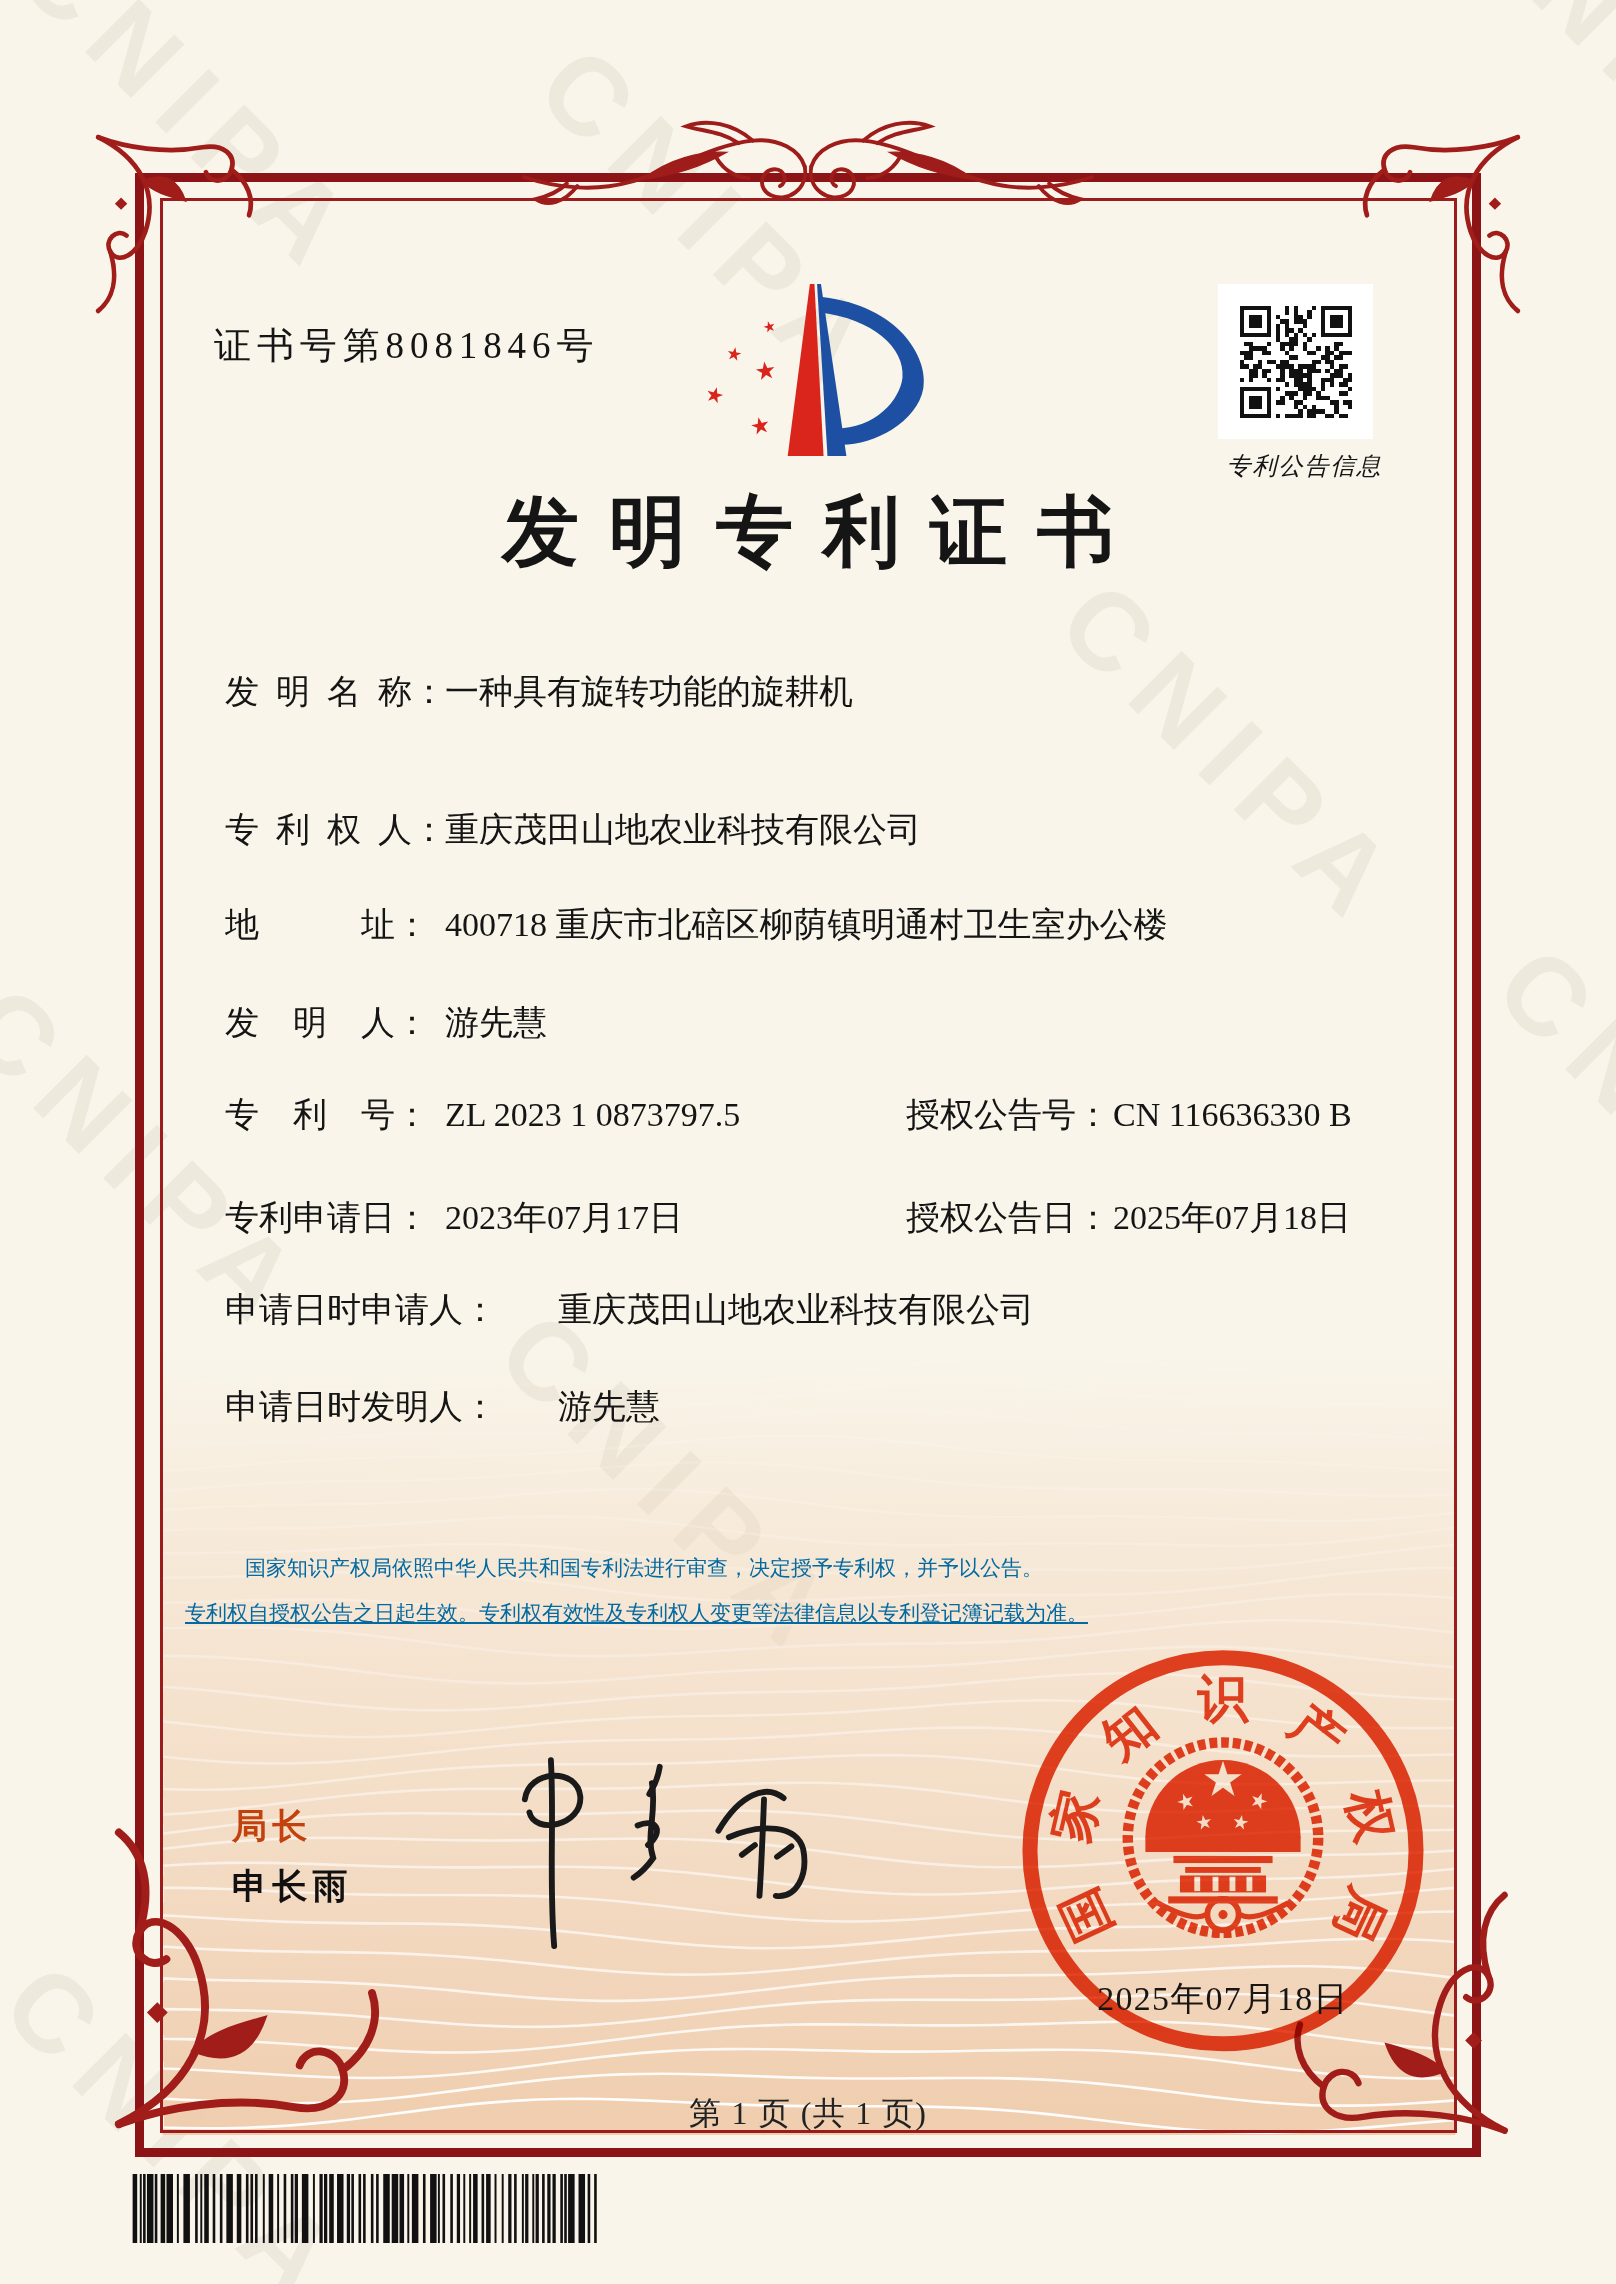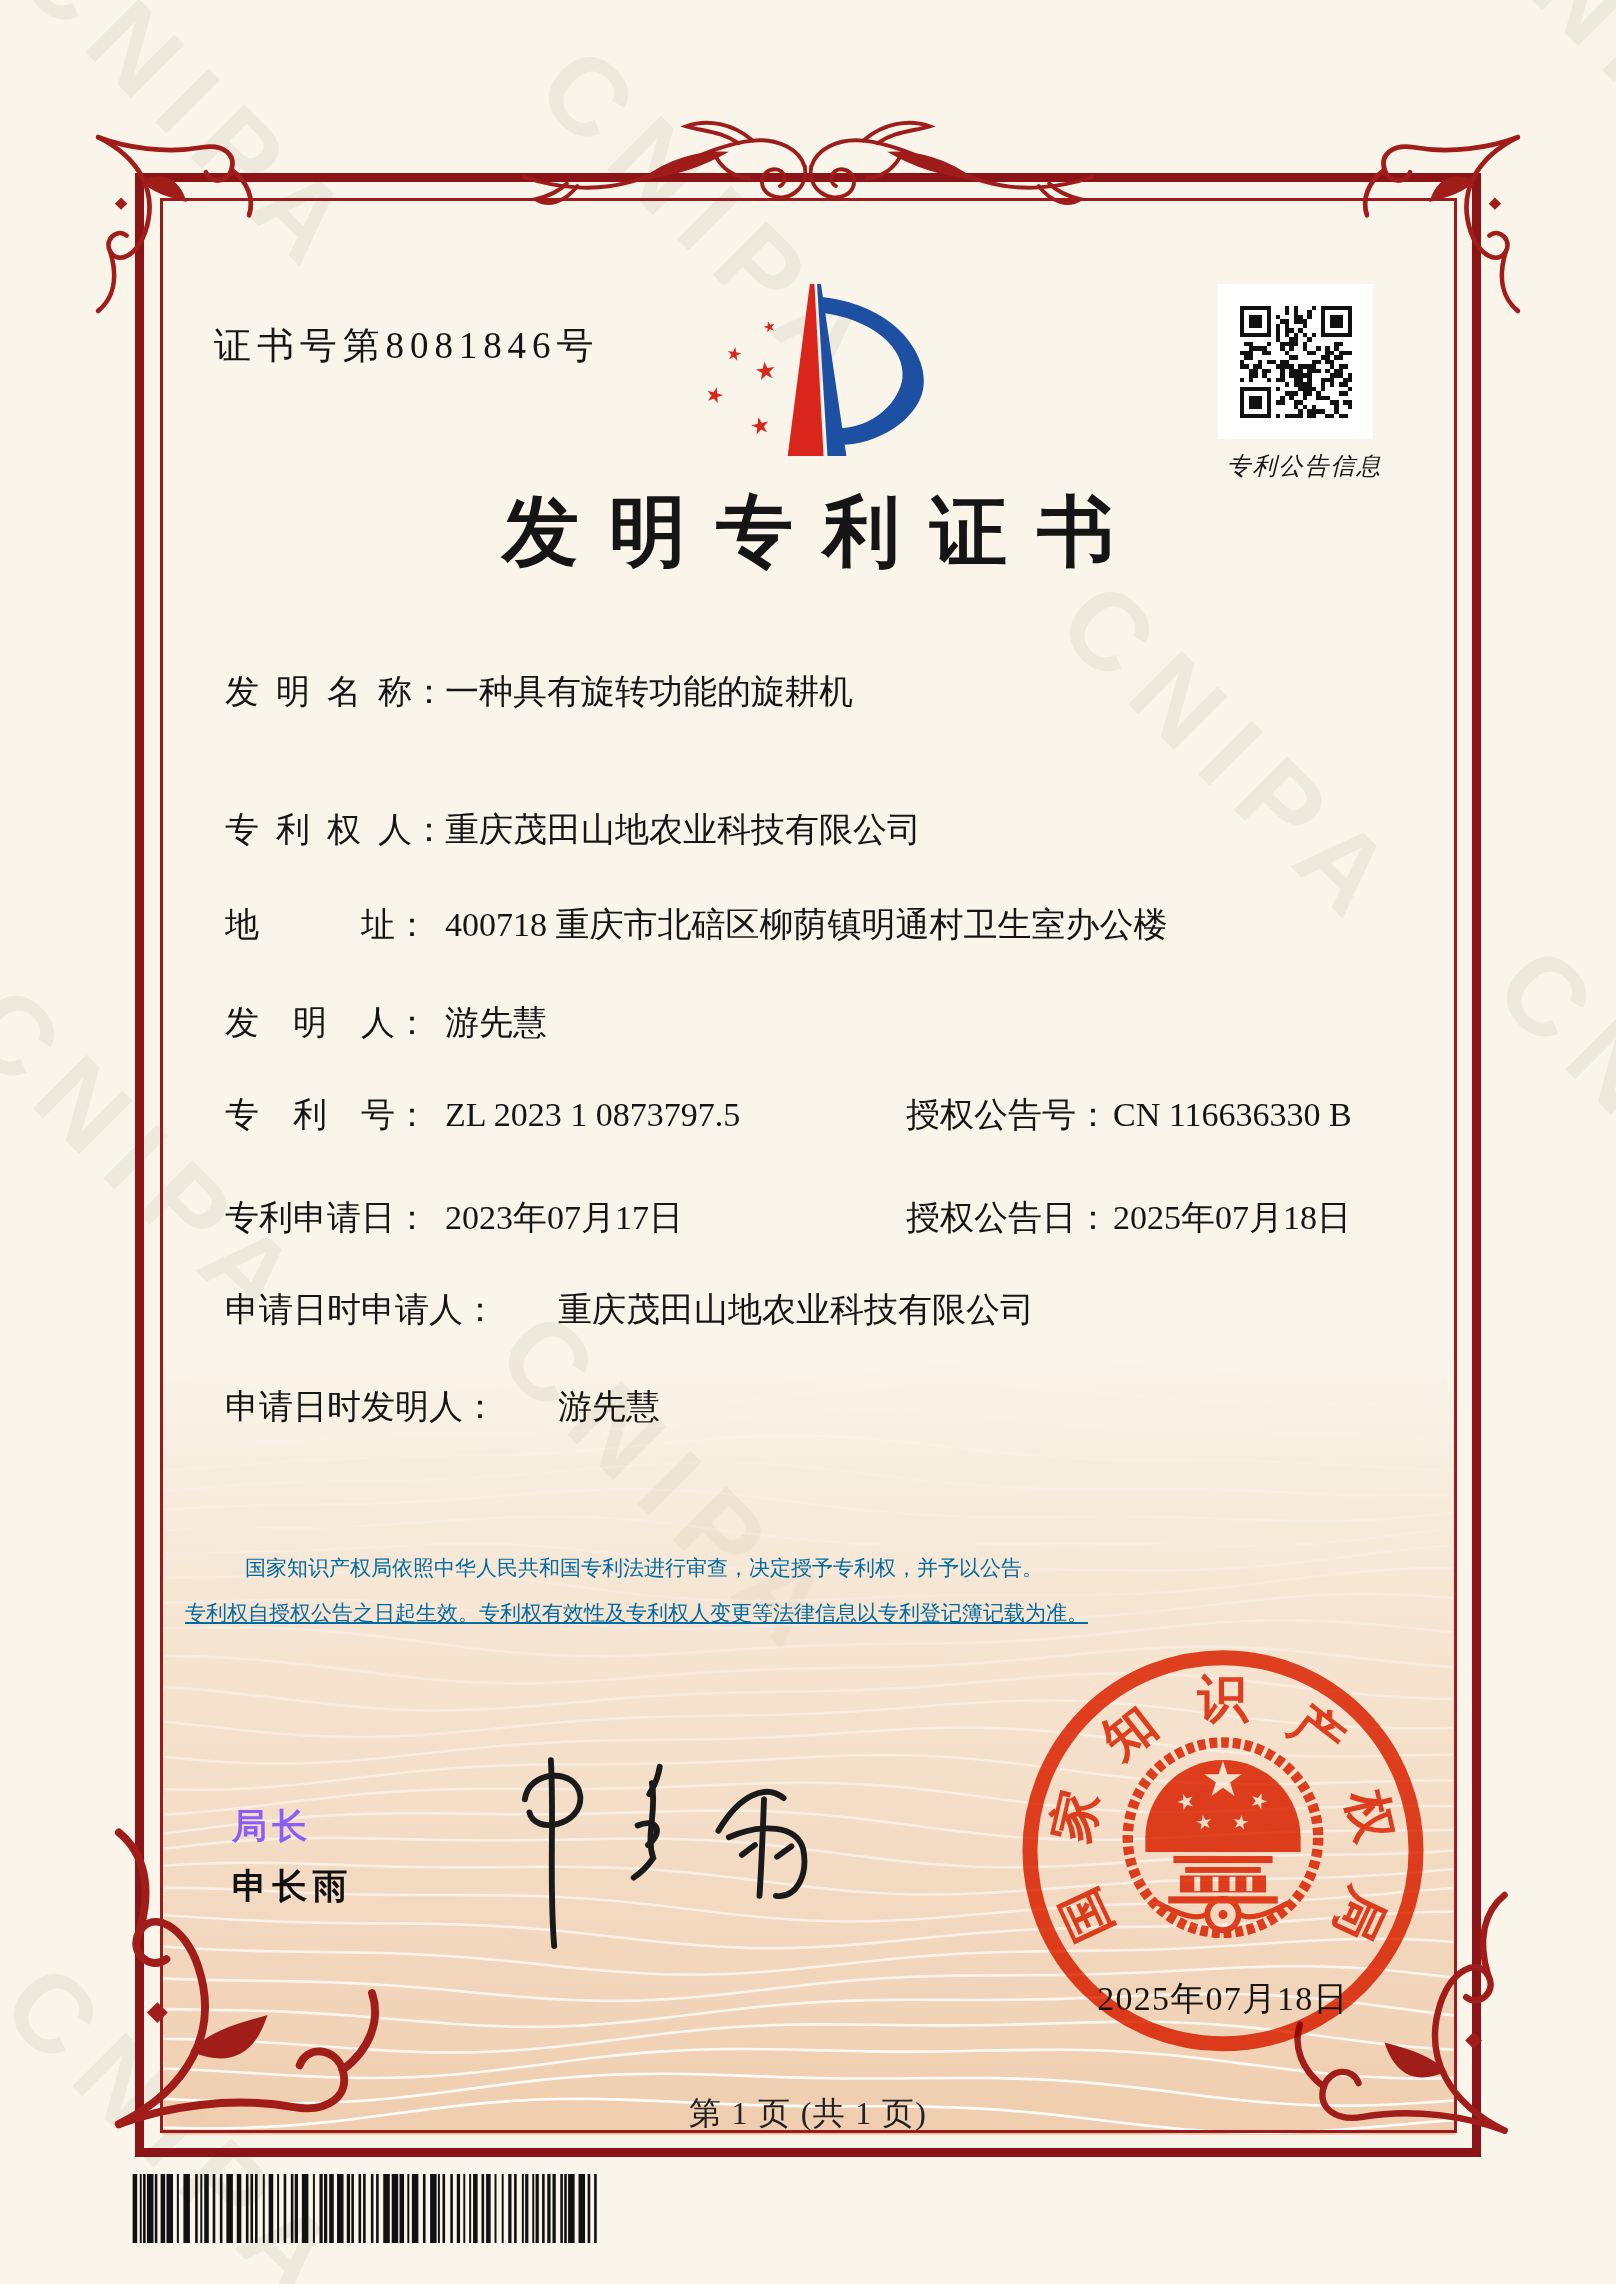--- a/index.html
+++ b/index.html
@@ -22,21 +22,21 @@
            font-size:24px;letter-spacing:2px;z-index:4;font-style:italic;}
   .row{position:absolute;left:225px;font-size:34px;line-height:1.15;white-space:nowrap;z-index:4;}
   .lab{display:inline-block;width:220px;white-space:pre;}
   .lab.w{width:333px;}
   .p2{position:absolute;left:681px;top:0;white-space:nowrap;}
   .p2 .lab{width:207px;}
   .stmt{position:absolute;left:185px;top:1554px;width:1247px;font-size:21px;color:#0369a1;z-index:4;}
   .stmt .l1{text-indent:60px;white-space:nowrap;}
   .stmt .l2{margin-top:17px;white-space:nowrap;text-decoration:underline;}
   .juzhang{position:absolute;left:232px;top:1803px;font:700 35px "Liberation Sans",sans-serif;
-           letter-spacing:5.2px;z-index:4;color:#8b5cf6;text-align:center;}
+           letter-spacing:5.2px;z-index:4;color:#c2410c;text-align:center;}
   .jname{position:absolute;left:232px;top:1863px;font:700 35px "Liberation Sans",sans-serif;
          letter-spacing:5.2px;z-index:4;color:#111;}
   .footer{position:absolute;left:0;right:0;top:2092px;text-align:center;font-size:32px;
           letter-spacing:1.3px;z-index:4;color:#222;}
   .orn{z-index:3;}
   svg text{font-family:"Liberation Serif","DejaVu Serif",serif;}
 </style>
 </head>
 <body>
 

